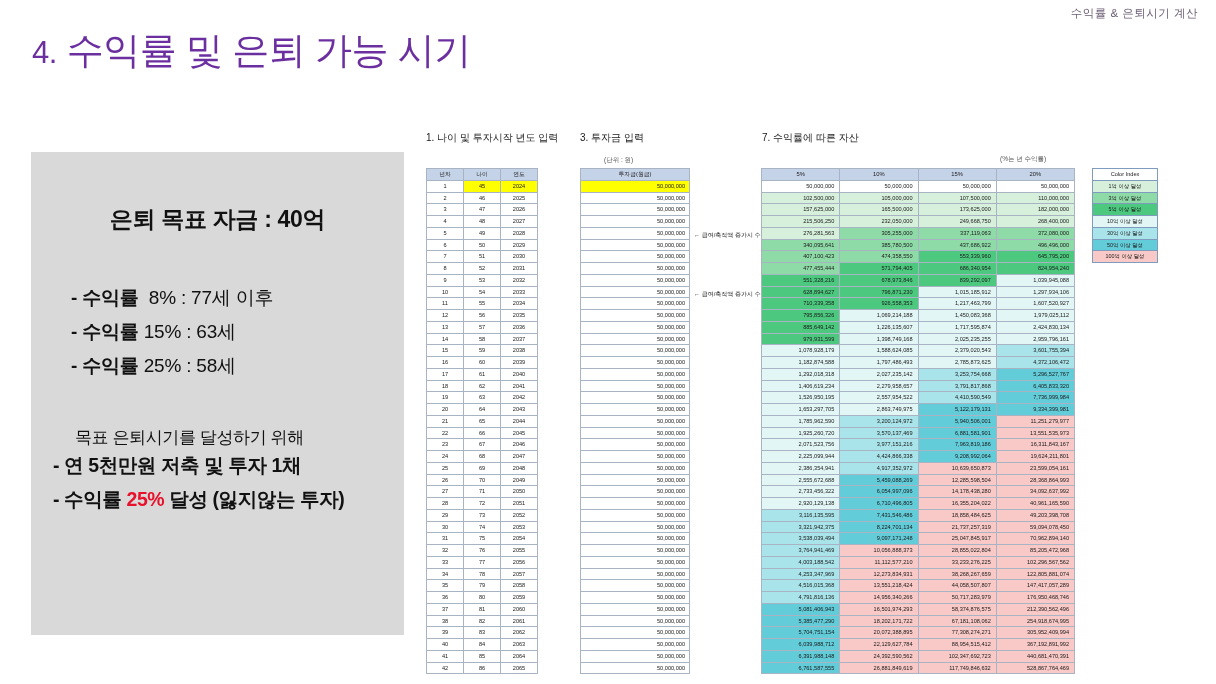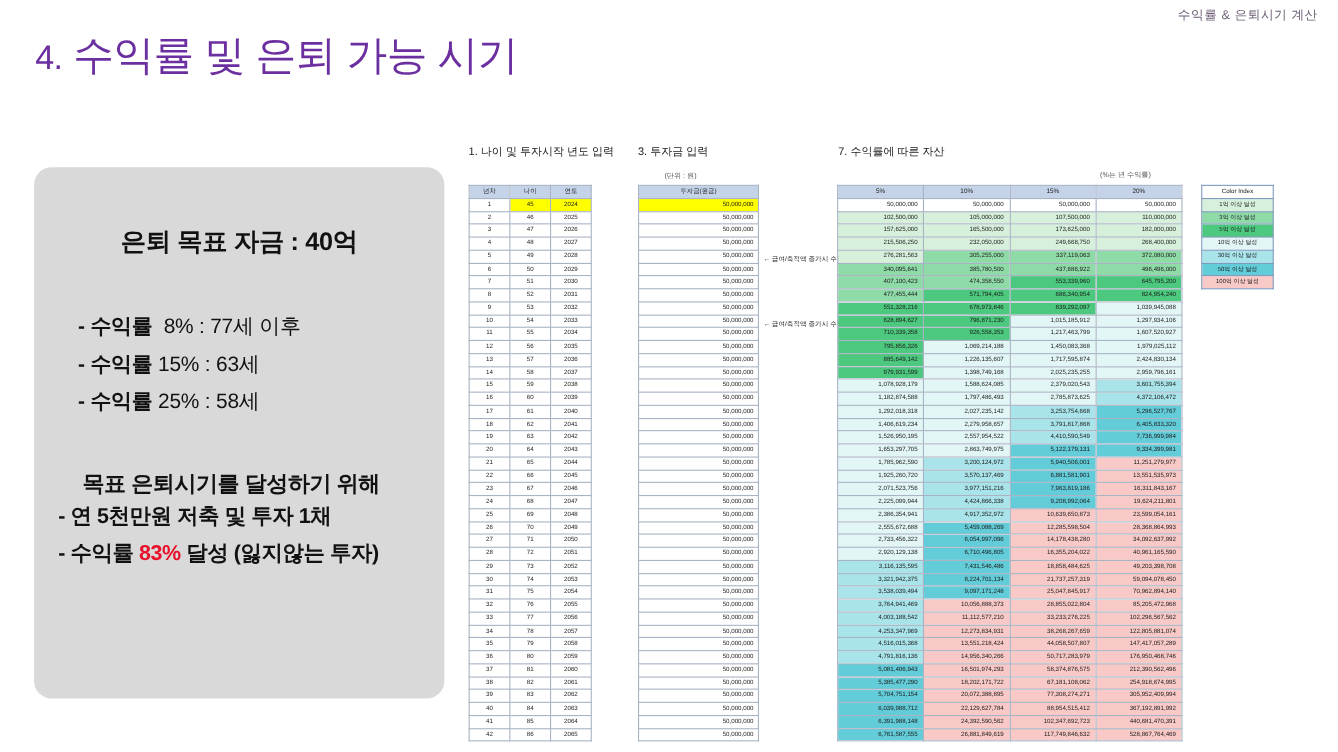--- a/index.html
+++ b/index.html
@@ -36,21 +36,21 @@
   #slide-title .num { font-size: 31px; }
 
   
   #summary-panel {
     position: absolute;
     left: 31px;
     top: 152px;
     width: 373px;
     height: 483px;
     background: #d9d9d9;
-    border-radius: 16px;
+    border-radius: 0;
   }
   #summary-goal {
     margin-top: 52px;
     text-align: center;
     font-size: 23px;
     font-weight: bold;
     color: #111;
     letter-spacing: -0.3px;
   }
   #rate-list {
@@ -61,22 +61,22 @@
     color: #111;
     line-height: 1.78;
     white-space: pre;
     letter-spacing: -0.2px;
   }
   .rate-row .lbl { font-weight: bold; }
   #conclusion {
     margin: 44px 0 0 22px;
   }
   #conclusion .c-head {
-    font-size: 20px;
-    font-weight: bold;
+    font-size: 17px;
+    font-weight: normal;
     color: #111;
     margin-left: 22px;
     letter-spacing: -0.4px;
   }
   .c-line {
     font-size: 19.5px;
     font-weight: bold;
     color: #111;
     line-height: 1.72;
     letter-spacing: -0.4px;
@@ -174,21 +174,21 @@
   <div id="summary-goal">은퇴 목표 자금 : 40억</div>
   <div id="rate-list">
       <div class="rate-row"><span class="lbl">- 수익률</span><span>  8% : 77세 이후</span></div>
       <div class="rate-row"><span class="lbl">- 수익률</span><span> 15% : 63세</span></div>
       <div class="rate-row"><span class="lbl">- 수익률</span><span> 25% : 58세</span></div>
     </div>
   <div id="conclusion">
     <div class="c-head">목표 은퇴시기를 달성하기 위해</div>
     <div class="c-line">- 연 5천만원 저축 및 투자 1채</div>
     <div class="c-line">
-      <span>- 수익률 </span><span class="hl">83%</span><span> 달성 (잃지않는 투자)</span>
+      <span>- 수익률 </span><span class="hl">25%</span><span> 달성 (잃지않는 투자)</span>
     </div>
   </div>
 </div>
 
 <div class="sec-title" id="sec1-title">1. 나이 및 투자시작 년도 입력</div>
 <div class="sec-title" id="sec2-title">3. 투자금 입력</div>
 <div class="sec-title" id="sec3-title">7. 수익률에 따른 자산</div>
 <div class="mini-note" id="unit-note">(단위 : 원)</div>
 <div class="mini-note" id="pct-note">(%는 년 수익률)</div>
 

